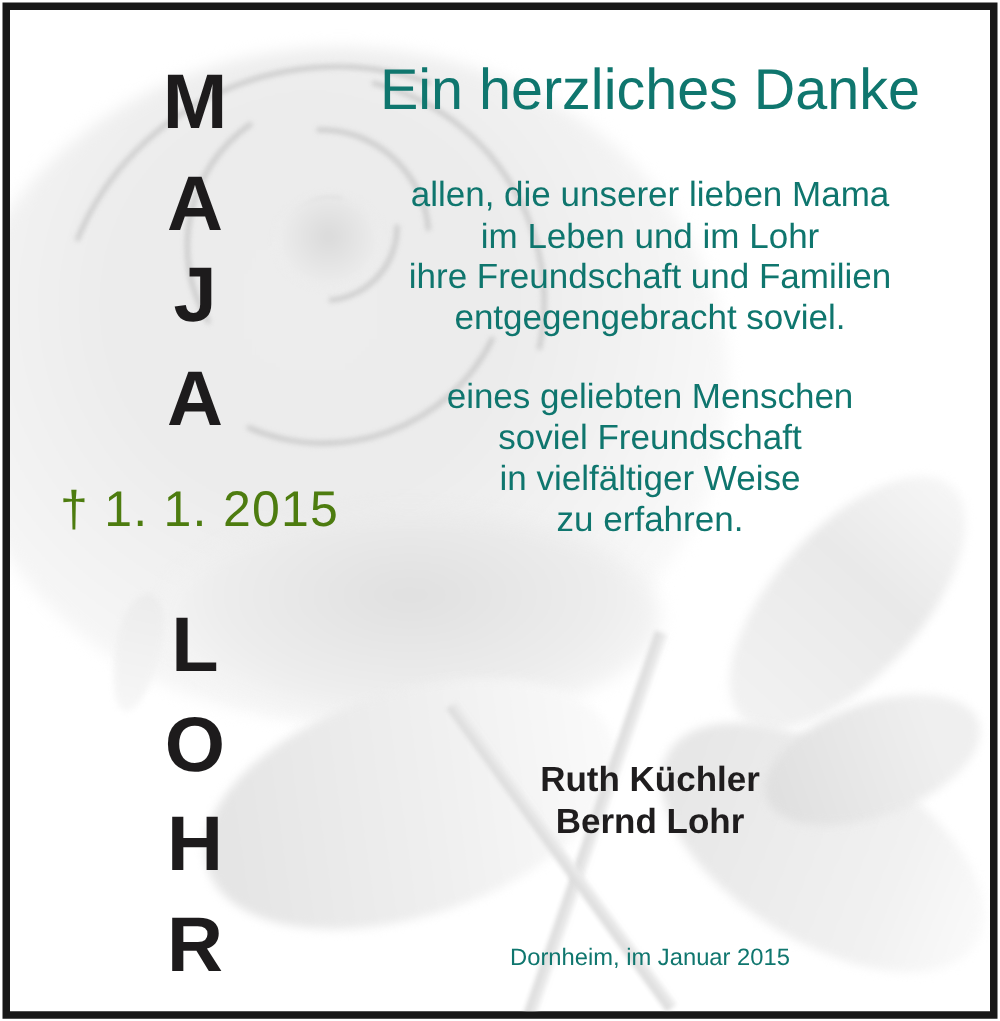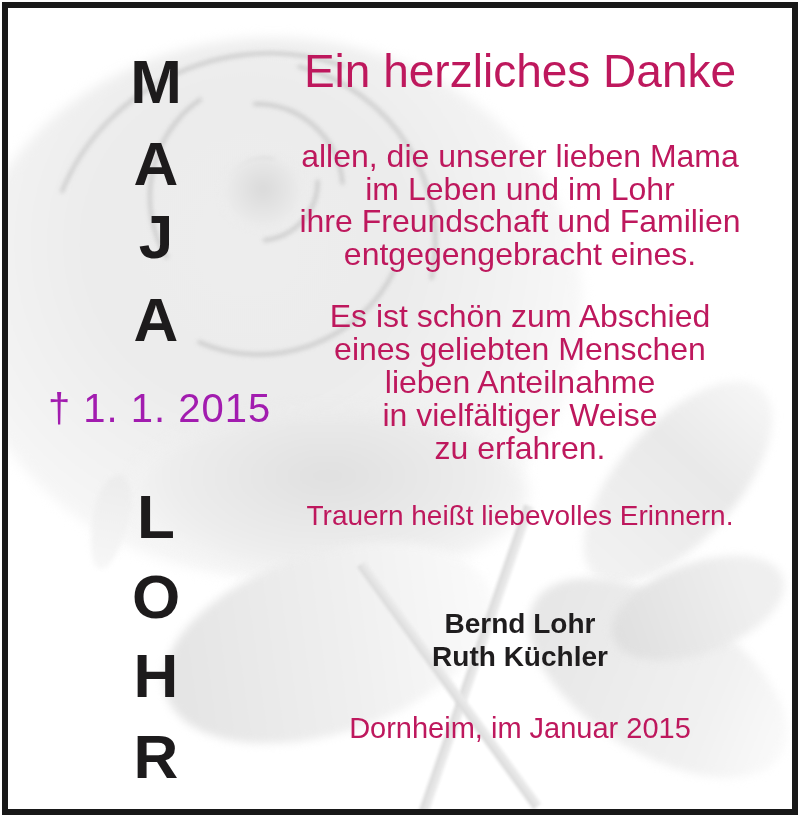--- a/index.html
+++ b/index.html
@@ -64,30 +64,30 @@
   
   .txt{position:absolute;white-space:nowrap;}
   .v-letter{
     left:100px;width:96px;text-align:center;
     font-size:62px;font-weight:bold;line-height:1;color:#1d1b1c;
   }
   .vl-0{top:43px;}  .vl-1{top:125px;} .vl-2{top:198px;} .vl-3{top:281px;}
   .vl-4{top:478px;} .vl-5{top:558px;} .vl-6{top:637px;} .vl-7{top:718px;}
   .death-date{
     left:40px;top:378px;width:260px;text-align:left;
-    font-size:40px;font-weight:500;letter-spacing:1px;color:#a21caf;
+    font-size:40px;font-weight:500;letter-spacing:1px;color:#4d7c0f;
   }
-  .col{position:absolute;left:236px;width:552px;text-align:center;color:#be185d;}
+  .col{position:absolute;left:236px;width:552px;text-align:center;color:#0f766e;}
   .title{top:38px;font-size:46px;font-weight:500;line-height:1.1;}
-  .para{font-size:32px;line-height:32.5px;font-weight:400;}
+  .para{font-size:28px;line-height:32.5px;font-weight:400;}
   .p1{top:132px;}
   .p2{top:292px;line-height:33px;}
   .closing{top:492px;font-size:28px;}
   .mourners{top:599px;font-size:28px;line-height:33px;font-weight:bold;color:#1f1d1e;}
-  .place-date{top:704px;font-size:29px;}
+  .place-date{top:748px;font-size:19px;}
 </style>
 </head>
 <body>
 
 <div class="sheet">
 
   <div class="art">
     <div class="bloom"></div>
     <div class="bloom-shadow"></div>
     <div class="arc arc1"></div>
@@ -118,33 +118,31 @@
   <div class="txt v-letter vl-5">O</div>
   <div class="txt v-letter vl-6">H</div>
   <div class="txt v-letter vl-7">R</div>
 
   <div class="col title">Ein herzliches Danke</div>
 
   <div class="col para p1">
     <div>allen, die unserer lieben Mama</div>
     <div>im Leben und im Lohr</div>
     <div>ihre Freundschaft und Familien</div>
-    <div>entgegengebracht eines.</div>
+    <div>entgegengebracht soviel.</div>
   </div>
 
   <div class="col para p2">
-    <div>Es ist schön zum Abschied</div>
     <div>eines geliebten Menschen</div>
-    <div>lieben Anteilnahme</div>
+    <div>soviel Freundschaft</div>
     <div>in vielfältiger Weise</div>
     <div>zu erfahren.</div>
   </div>
 
-  <div class="col closing">Trauern heißt liebevolles Erinnern.</div>
 
   <div class="col mourners">
+    <div>Ruth Küchler</div>
     <div>Bernd Lohr</div>
-    <div>Ruth Küchler</div>
   </div>
 
   <div class="col place-date">Dornheim, im Januar 2015</div>
 
 </div>
 
 </body></html>

